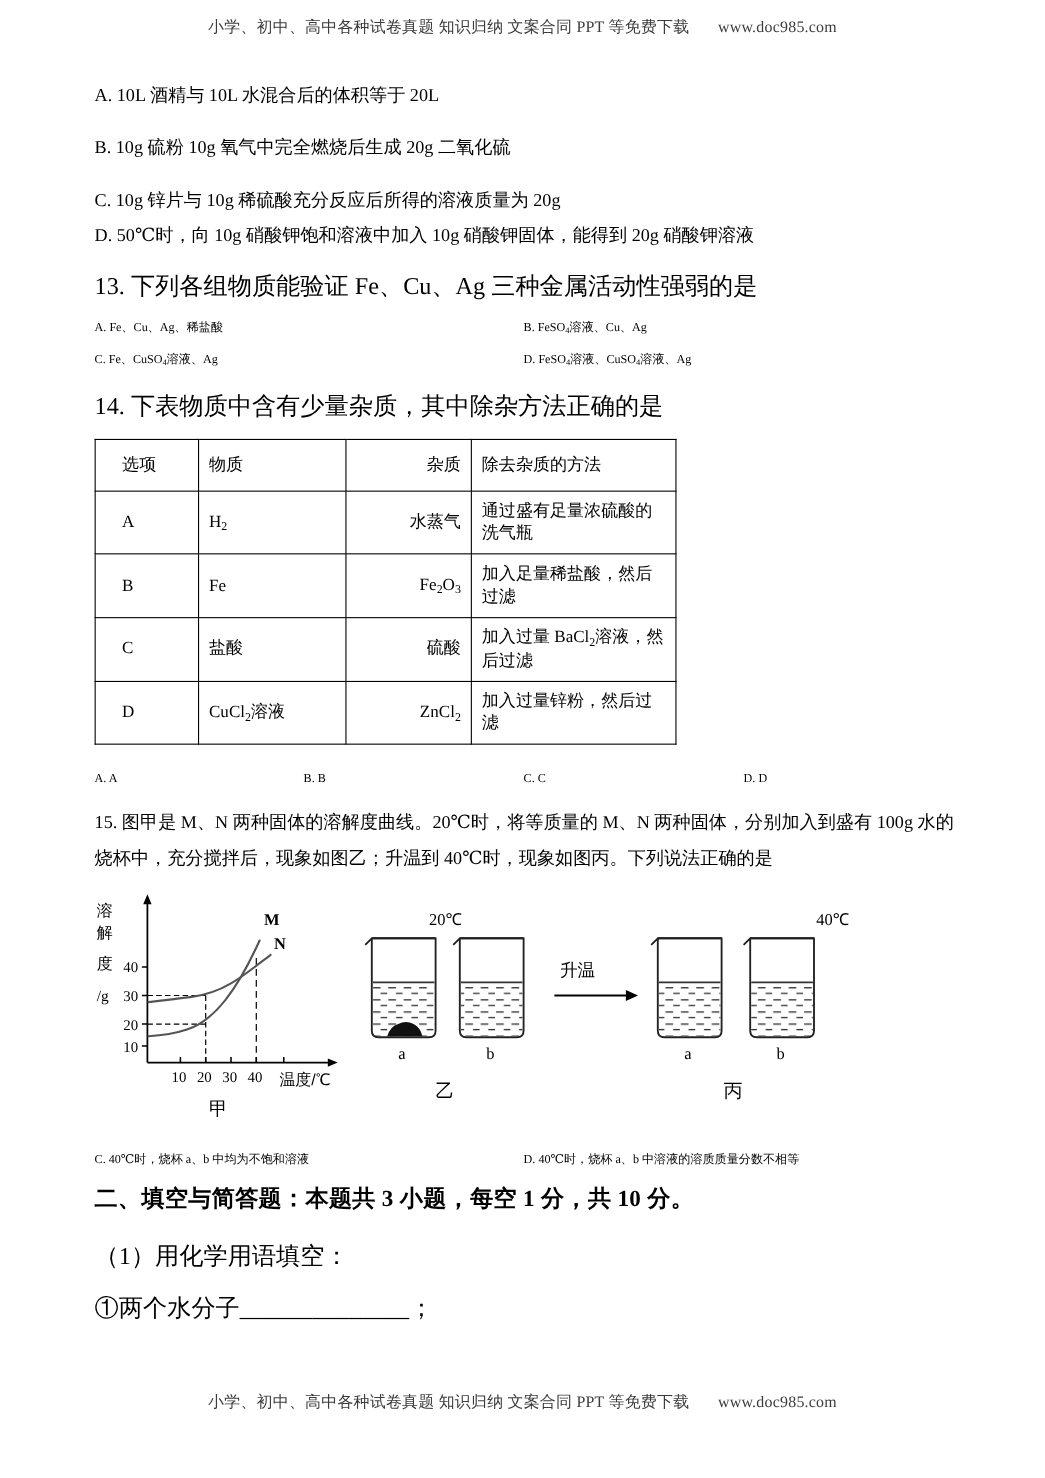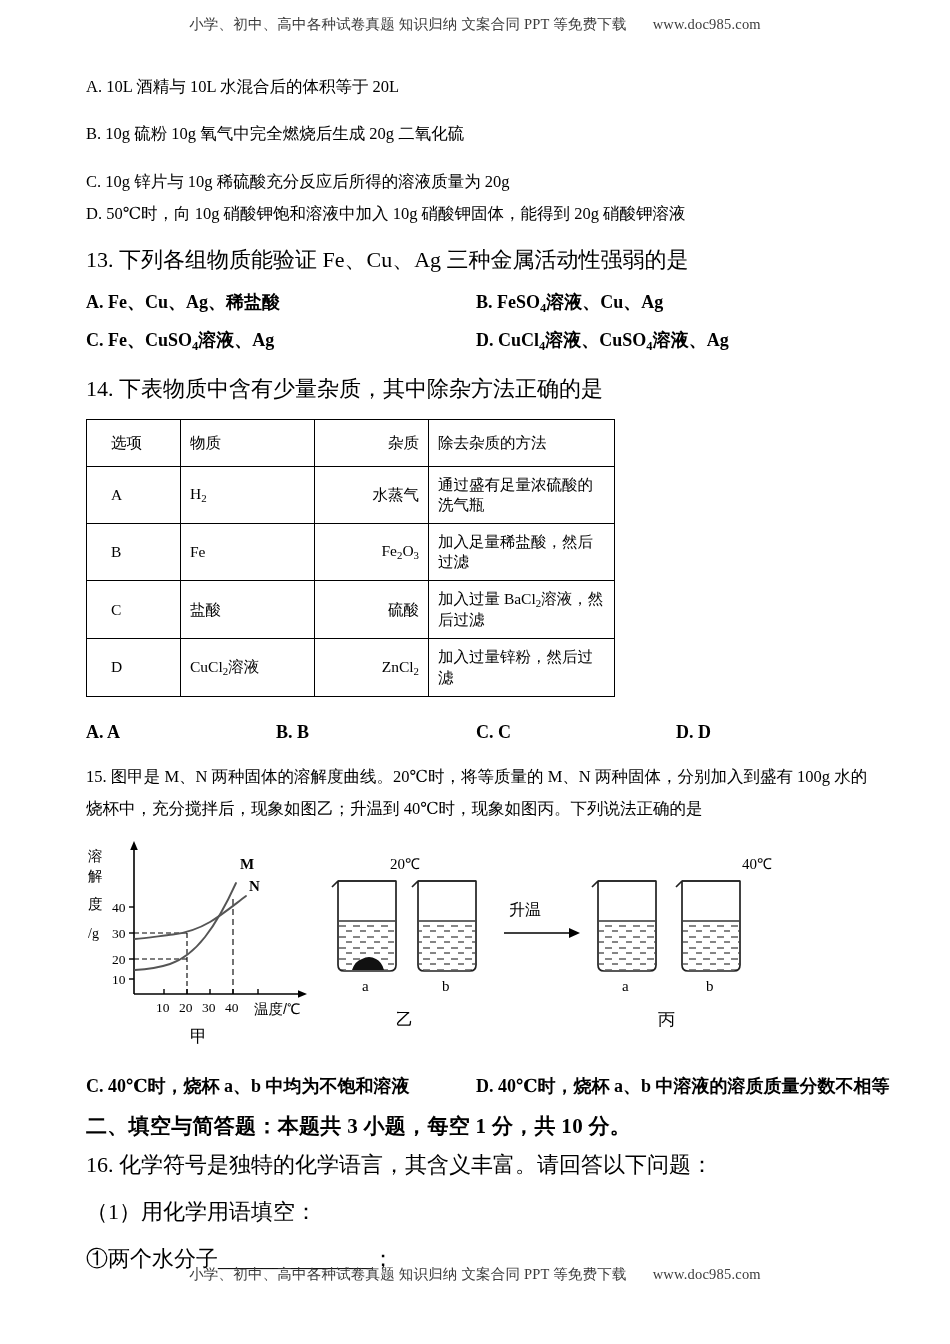--- a/index.html
+++ b/index.html
@@ -46,23 +46,22 @@
   }
 
   .line {
     font-size: 16.5px;
     line-height: 1.35;
     margin: 0 0 0 0;
     white-space: nowrap;
   }
   .opt-row {
     position: relative;
-    font-size: 18px;
+    font-size: 11px;
     white-space: nowrap;
-    font-weight: bold;
   }
   .opt-row .col2 {
     position: absolute;
     left: 390px;
     top: 0;
   }
   .q {
     font-size: 22px;
     line-height: 1.5;
   }
@@ -149,21 +148,21 @@
 
     <div class="q">13. 下列各组物质能验证 Fe、Cu、Ag 三种金属活动性强弱的是</div>
     <div class="sp-14"></div>
     <div class="opt-row">
       <span>A. Fe、Cu、Ag、稀盐酸</span>
       <span class="col2"><span>B. FeSO</span><sub>4</sub><span>溶液、Cu、Ag</span></span>
     </div>
     <div class="sp-14"></div>
     <div class="opt-row">
       <span><span>C. Fe、CuSO</span><sub>4</sub><span>溶液、Ag</span></span>
-      <span class="col2"><span>D. CuCl</span><sub>4</sub><span>溶液、CuSO</span><sub>4</sub><span>溶液、Ag</span></span>
+      <span class="col2"><span>D. FeSO</span><sub>4</sub><span>溶液、CuSO</span><sub>4</sub><span>溶液、Ag</span></span>
     </div>
 
     <div class="sp-18"></div>
 
     <div class="q">14. 下表物质中含有少量杂质，其中除杂方法正确的是</div>
 
     <table class="purity">
       <tbody>
           <tr>
         <td class="c1">选项</td>
@@ -328,21 +327,20 @@
     <div class="sp-14"></div>
     <div class="opt-row">
       <span>C. 40℃时，烧杯 a、b 中均为不饱和溶液</span>
       <span class="col2">D. 40℃时，烧杯 a、b 中溶液的溶质质量分数不相等</span>
     </div>
 
     <div class="sp-14"></div>
 
     <div class="sec-title">二、填空与简答题：本题共 3 小题，每空 1 分，共 10 分。</div>
     <div class="sp-8"></div>
-    <div class="q">16. 化学符号是独特的化学语言，其含义丰富。请回答以下问题：</div>
     <div class="sp-14"></div>
     <div class="q">（1）用化学用语填空：</div>
     <div class="sp-14"></div>
     <div class="q">①两个水分子______________；</div>
 
   </div>
 
   <div class="runfoot">
     <span>小学、初中、高中各种试卷真题  知识归纳  文案合同  PPT 等免费下载</span><span class="url">www.doc985.com</span>
   </div>

